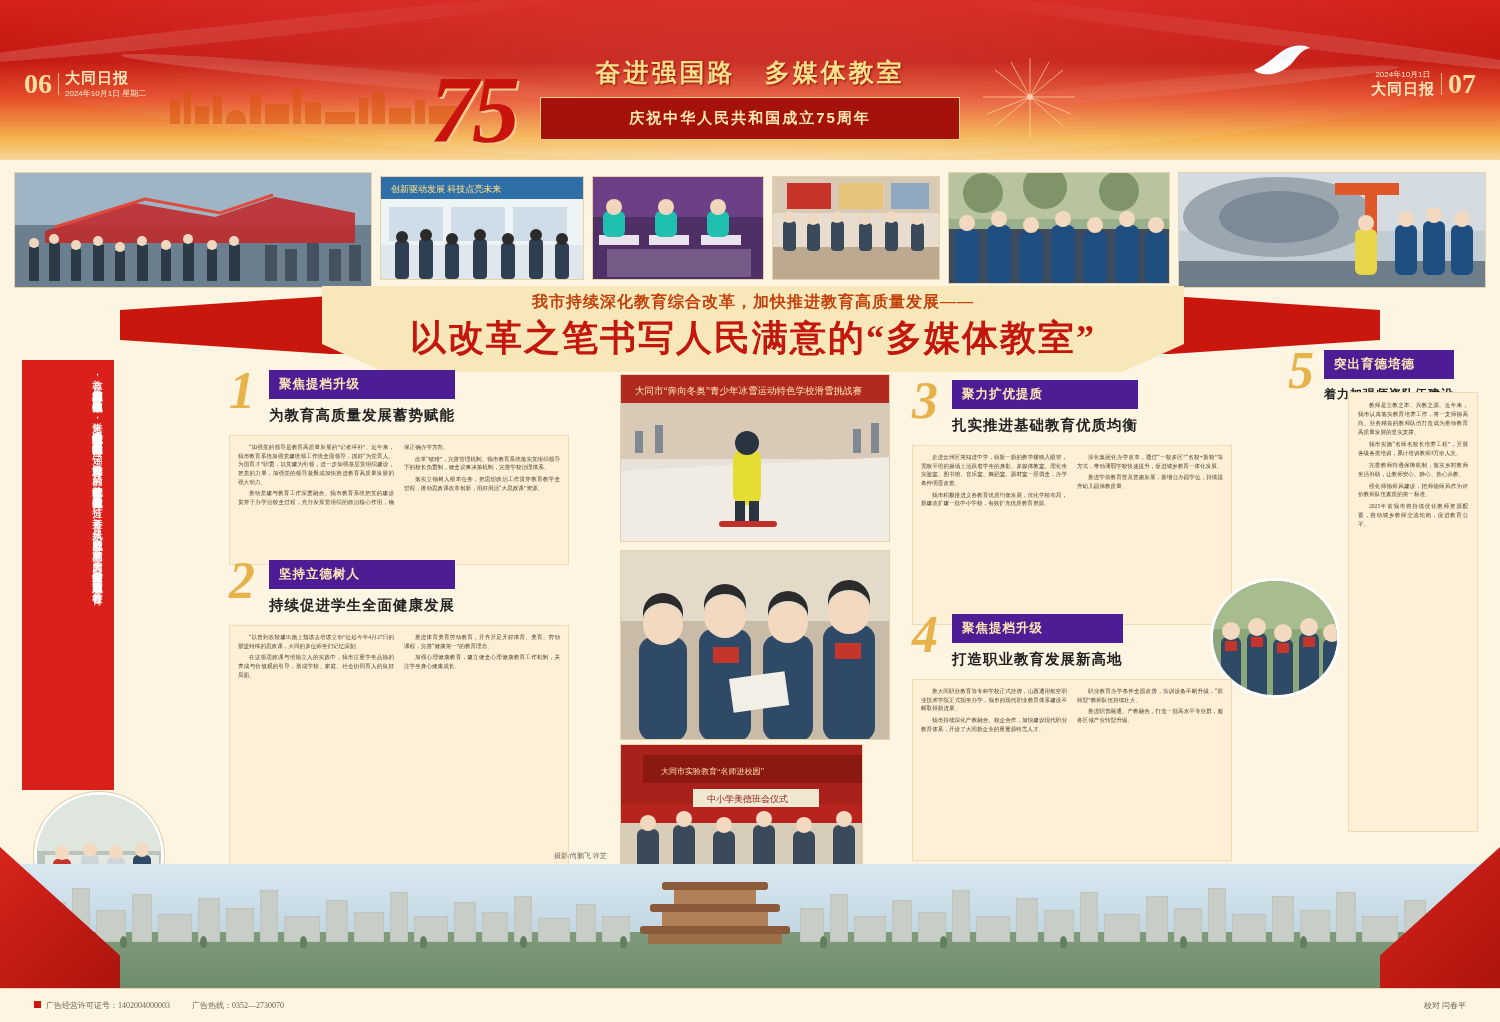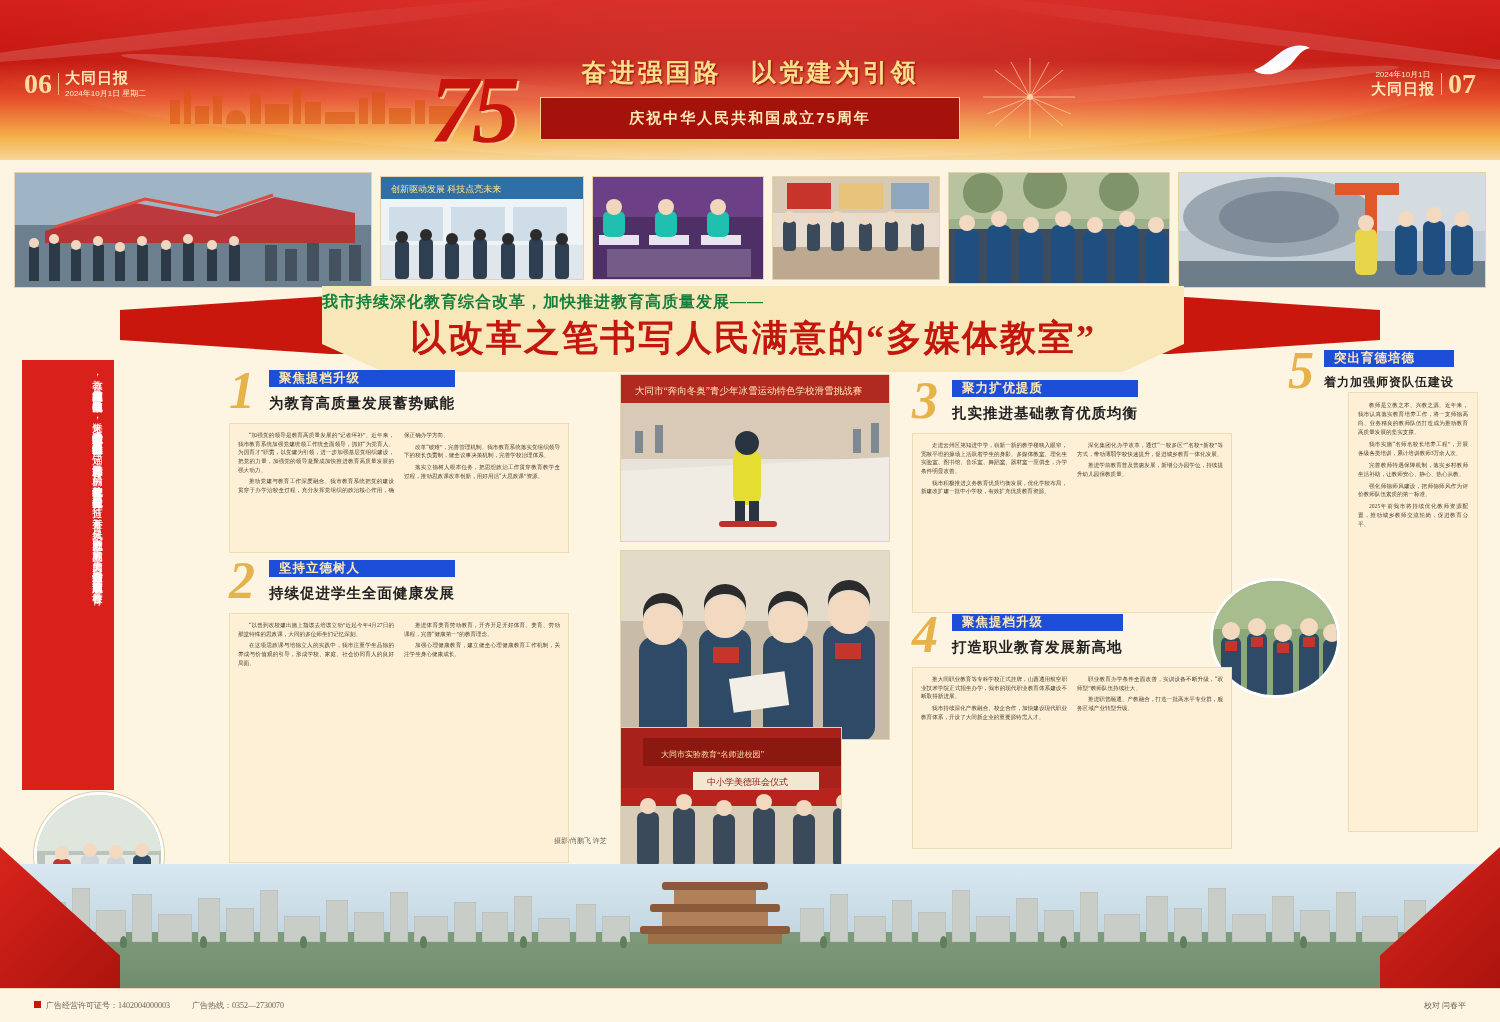--- a/index.html
+++ b/index.html
@@ -106,23 +106,23 @@
 
   
   .titleband {
     position:absolute; left:322px; top:286px; width:862px; height:86px;
     background:#f8e7b8;
     clip-path: polygon(0 0, 862px 0, 862px 58px, 800px 86px, 62px 86px, 0 58px);
     border:none;
   }
   .titleband .tb-inner { position:absolute; inset:0; }
   .titleband .kicker {
-    position:absolute; top:6px; left:0; width:100%; text-align:left;
-    font-family:"Liberation Serif", serif;
-    font-size:16px; color:#15803d; font-weight:bold; letter-spacing:1px;
+    position:absolute; top:6px; left:0; width:100%; text-align:center;
+    font-family:"Liberation Serif", serif;
+    font-size:16px; color:#c2410c; font-weight:bold; letter-spacing:1px;
   }
   .titleband .main {
     position:absolute; top:28px; left:0; width:100%; text-align:center;
     font-family:"Liberation Serif", serif;
     font-size:36px; font-weight:bold; color:#c3160d; letter-spacing:2px;
   }
   .redwing {
     position:absolute; top:296px; height:58px; background:#c9170e;
   }
   .redwing.l { left:120px; width:230px; clip-path:polygon(0 14px,210px 0,230px 0,230px 58px,210px 58px,0 44px); }
@@ -148,22 +148,22 @@
   }
 
   .sec { position:absolute; }
   .sec-num {
     font-family:"Liberation Serif", serif;
     font-size:52px; font-weight:bold; font-style:italic;
     color:#e8b24a; line-height:.8;
   }
   .sec-tagwrap { display:flex; flex-direction:column; }
   .sec-tag {
-    display:inline-block; background:#1d4ed8; color:#ffe7b6;
-    font-size:12.5px; font-weight:bold; padding:0 10px; letter-spacing:1px;
+    display:inline-block; background:#4c1d95; color:#ffe7b6;
+    font-size:12.5px; font-weight:bold; padding:6px 10px; letter-spacing:1px;
     font-family:"Liberation Serif", serif;
   }
   .sec-sub {
     margin-top:7px; font-family:"Liberation Serif", serif;
     font-size:14.5px; font-weight:bold; color:#222; letter-spacing:1px;
   }
   .txtbox {
     background:#fdf0d6; border:1px solid #eddcb4;
     padding:7px 8px;
     columns:2; column-gap:10px;
@@ -255,21 +255,21 @@
         <i style="width:22px;height:16px"></i>
       <i style="width:10px;height:24px"></i>
         <i style="width:28px;height:18px"></i>
     </div>
 
     <div class="num75">75</div>
 
     <div class="ban-head">
       <div class="line1">
         <span>奋进强国路</span>
-        <span>以党建为引领</span>
+        <span>多媒体教室</span>
       </div>
       <div class="sub">庆祝中华人民共和国成立75周年</div>
     </div>
 
     <div class="fireworks">
       <svg width="110" height="90" viewBox="0 0 110 90">
         <g stroke="#ffd municipal"></g>
         <g stroke="#ffdf9a" stroke-width="1" opacity="0.9">
           <line x1="55" y1="45" x2="55" y2="6"></line>
             <line x1="55" y1="45" x2="88" y2="18"></line>
@@ -613,21 +613,21 @@
           <path d="M207 56 a21 17 0 0 1 42 0 l0 -6 a21 21 0 0 0 -42 0z"></path>
         </g>
         <g fill="#c5352b">
             <rect x="92" y="96" width="26" height="16"></rect>
             <rect x="214" y="92" width="26" height="16"></rect>
           </g>
         <rect x="108" y="128" width="56" height="34" fill="#f4efe6" transform="rotate(-8 108 128)"></rect>
       </svg>
     </div>
 
-    <div class="photo-mid" style="left:606px; top:375px; width:222px; height:140px;">
+    <div class="photo-mid" style="left:606px; top:392px; width:243px; height:140px;">
       <svg width="270" height="140" viewBox="0 0 270 140" preserveAspectRatio="none">
         <rect width="270" height="140" fill="#b9231d"></rect>
         <rect y="0" width="270" height="60" fill="#a8211b"></rect>
         <rect x="22" y="10" width="226" height="28" fill="#8c1812"></rect>
         <text x="40" y="29" font-size="8" fill="#ffdfa6" font-family="serif">大同市实验教育“名师进校园”</text>
         <rect x="72" y="44" width="126" height="18" fill="#f2e7d0"></rect>
         <text x="86" y="57" font-size="9" fill="#8c1812" font-family="serif">中小学美德班会仪式</text>
         <rect y="78" width="270" height="62" fill="#d8cdb9"></rect>
         <g fill="#3b4a5a">
           <rect x="16" y="84" width="22" height="56" rx="6"></rect>
@@ -643,21 +643,21 @@
             <circle cx="63" cy="74" r="8"></circle>
             <circle cx="103" cy="80" r="8"></circle>
           <circle cx="143" cy="74" r="8"></circle>
             <circle cx="183" cy="80" r="8"></circle>
             <circle cx="223" cy="74" r="8"></circle>
           <circle cx="254" cy="80" r="8"></circle>
         </g>
       </svg>
     </div>
 
-    <div class="credit" style="left:540px; top:484px;">摄影/尚鹏飞 许芝</div>
+    <div class="credit" style="left:540px; top:499px;">摄影/尚鹏飞 许芝</div>
 
     <div class="sec" style="left:898px; top:28px; width:320px;">
       <div style="display:flex; align-items:flex-start; gap:14px;">
         <div class="sec-num">3</div>
         <div class="sec-tagwrap">
           <span class="sec-tag">聚力扩优提质</span>
           <span class="sec-sub">扎实推进基础教育优质均衡</span>
         </div>
       </div>
       <div class="txtbox" style="margin-top:10px; height:180px;">

